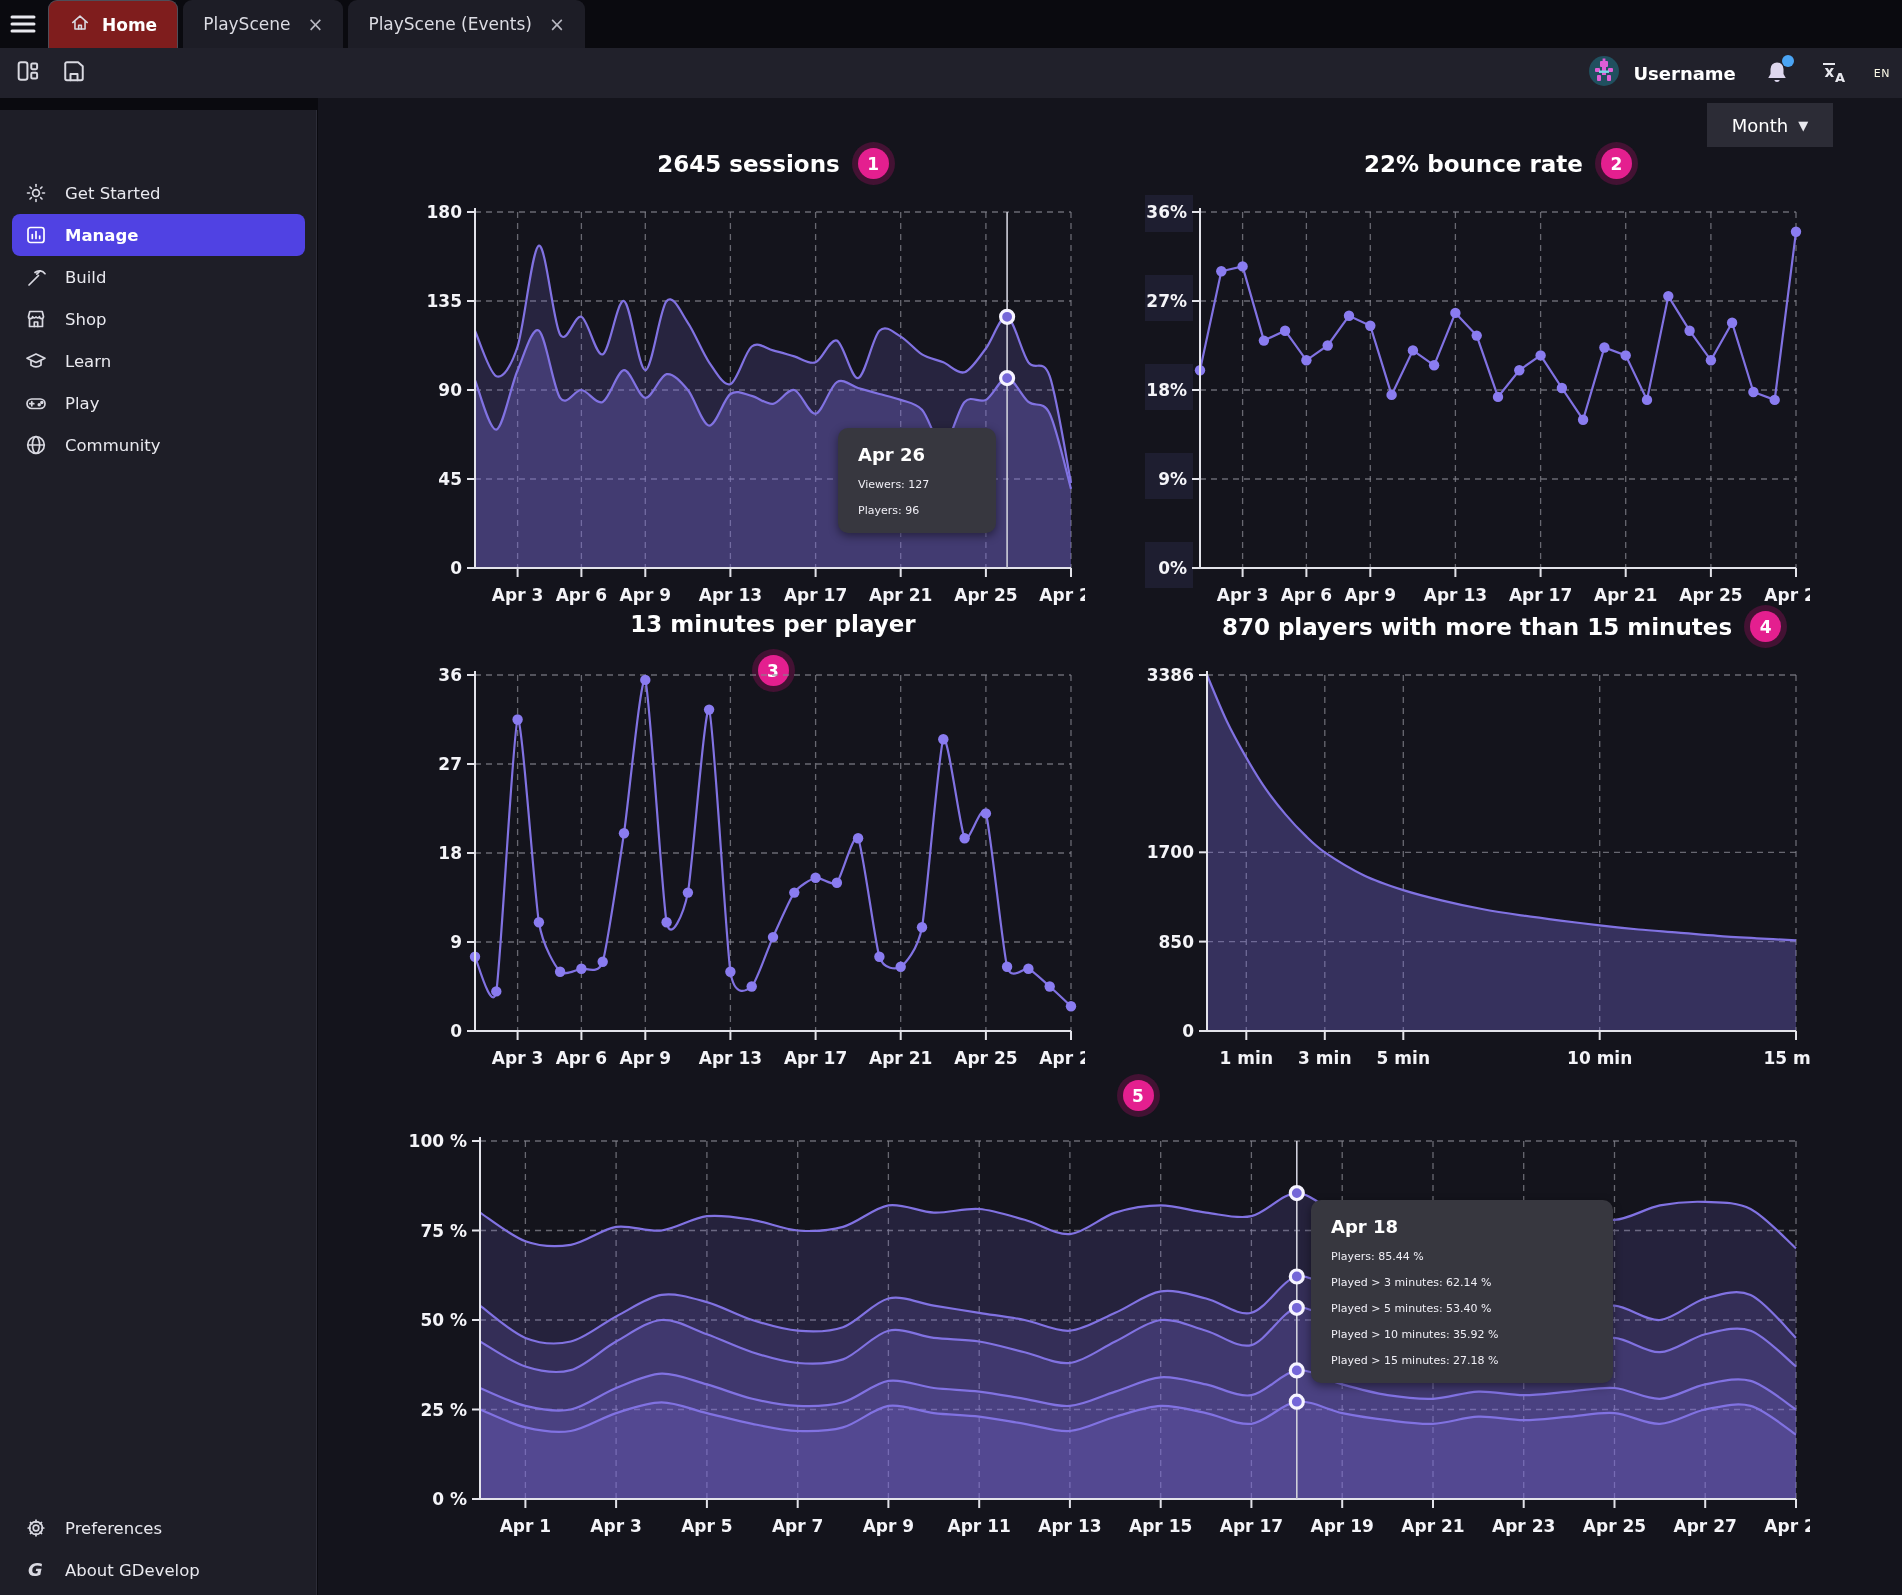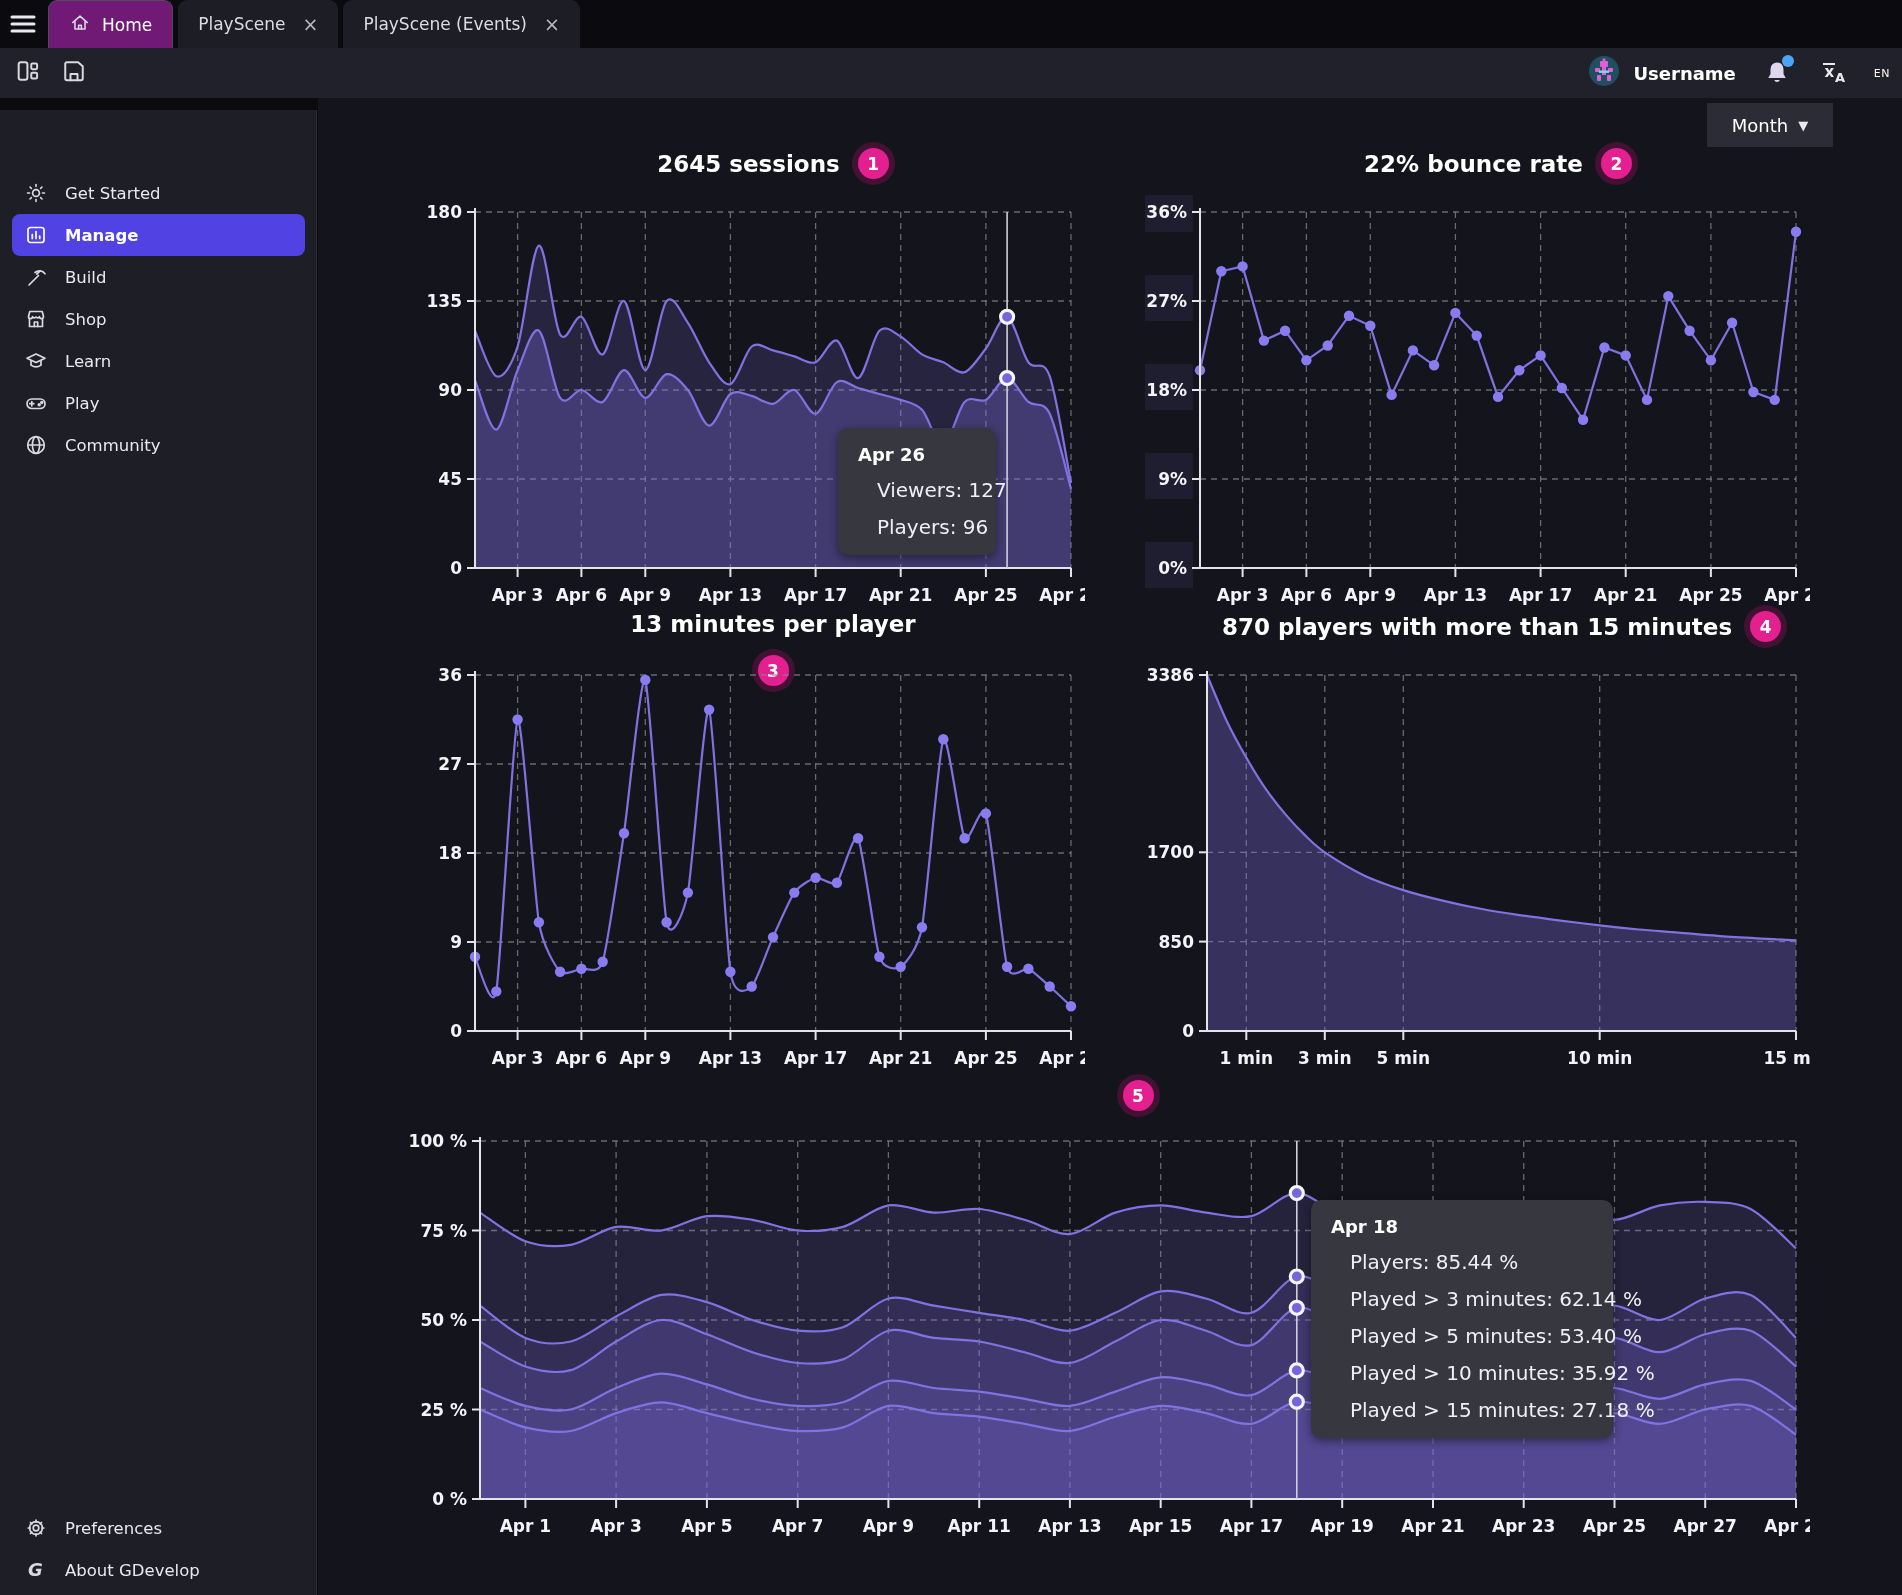--- a/index.html
+++ b/index.html
@@ -5,21 +5,21 @@
   * { margin:0; padding:0; box-sizing:border-box; }
   html,body { width:1902px; height:1595px; overflow:hidden; background:#0a0a0f;
     font-family:"DejaVu Sans","Liberation Sans",sans-serif; color:#eceaf2; }
 
   
   .tabbar { position:absolute; left:0; top:0; width:1902px; height:48px; background:#0a0a0f; }
   .hamburger { position:absolute; left:8px; top:10px; width:30px; height:28px; cursor:pointer; }
   .tabs { position:absolute; left:48px; top:0; height:48px; display:flex; gap:5px; }
   .tab { height:48px; display:flex; align-items:center; gap:11px; padding:0 20px;
     background:#1d1d26; border-radius:9px 9px 0 0; font-size:17px; color:#dcdce3; }
-  .tab.active { background:#701a75; border:1px solid #4e4e59; border-bottom:none; color:#fff; }
+  .tab.active { background:#7f1d1d; border:1px solid #4e4e59; border-bottom:none; color:#fff;font-weight:bold; }
   .tab .close { font-size:19px; color:#b9b9c2; margin-left:6px; line-height:1; }
 
   
   .toolbar { position:absolute; left:0; top:48px; width:1902px; height:50px; background:#21212b; }
   .toolbar-left { position:absolute; left:14px; top:48px; height:50px; display:flex; align-items:center; gap:18px; }
   .toolbar-right { position:absolute; right:12px; top:48px; height:50px; display:flex; align-items:center; gap:26px; }
   .userbox { display:flex; align-items:center; gap:13px; }
   .username { font-size:18px; font-weight:bold; color:#fff; }
   .bellwrap { position:relative; width:30px; height:30px; }
   .notifdot { position:absolute; right:-2px; top:-3px; width:12px; height:12px; border-radius:50%; background:#4ba5f5; }
@@ -45,21 +45,21 @@
   .chart-title { position:absolute; display:flex; align-items:center; justify-content:center; gap:18px;
     font-size:23px; font-weight:bold; color:#fff; }
   .badge { width:31px; height:31px; border-radius:50%; background:#e41f8f; color:#fff;
     display:flex; align-items:center; justify-content:center; font-size:17px; font-weight:bold;
     box-shadow:0 0 0 6px #431233; cursor:pointer; }
   .chart-plot { position:absolute; }
 
   .tooltip { position:absolute; background:#37373f; border-radius:10px; padding:16px 20px;
     box-shadow:0 3px 10px rgba(0,0,0,.45); z-index:5; }
   .tooltip .tt-title { font-size:18px; font-weight:bold; color:#fff; margin-bottom:13px; }
-  .tooltip .tt-line { font-size:20px; color:#f0eff6; margin-top:13px; white-space:nowrap;margin-left:19px; }
+  .tooltip .tt-line { font-size:11px; color:#f0eff6; margin-top:13px; white-space:nowrap; }
 
   svg text { font-family:"DejaVu Sans","Liberation Sans",sans-serif; }
   .icon-stroke { stroke:#d9d9e1; stroke-width:1.7; fill:none; stroke-linecap:round; stroke-linejoin:round; }
 </style>
 </head>
 <body>
 
 <div class="tabbar">
   <div class="hamburger">
     <svg width="30" height="28" viewBox="0 0 30 28">

